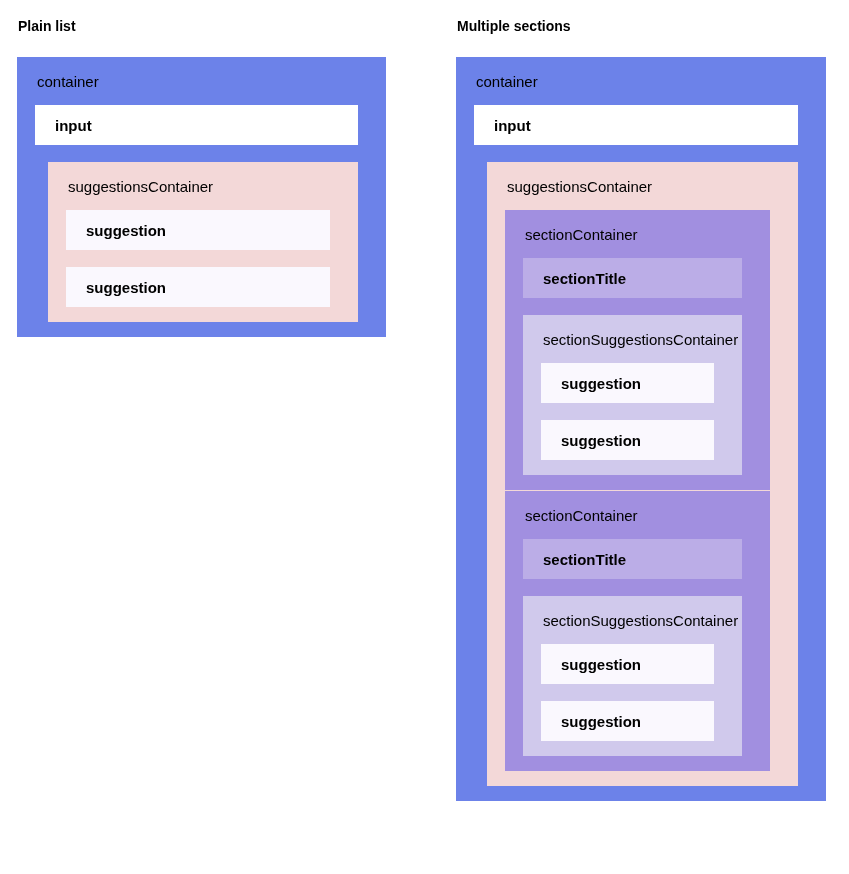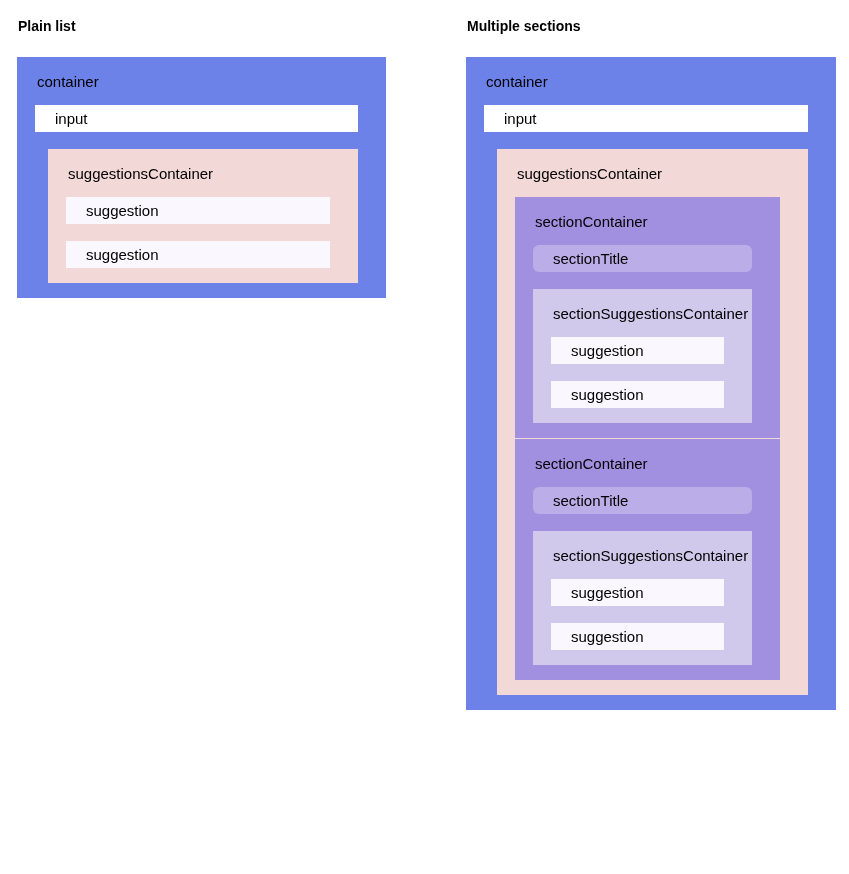--- a/index.html
+++ b/index.html
@@ -19,51 +19,52 @@
     width: 849px;
     height: 874px;
     background: var(--c-bg);
     font-family: "Liberation Sans", "DejaVu Sans", sans-serif;
     color: var(--c-text);
     position: relative;
     overflow: hidden;
   }
   .panel { position: absolute; top: 17px; }
   .panel-left  { left: 17px;  width: 369px; }
-  .panel-right { left: 466px; width: 370px; }
+  .panel-right { left: 456px; width: 370px; }
   .panel-title {
     font-size: 14px;
     font-weight: bold;
     line-height: 19px;
     margin: 0 0 21px 1px;
   }
   .box { padding: 0 28px 15px 18px; }
   .box-label {
     font-size: 15px;
     line-height: 19px;
     padding: 15px 2px 14px 2px;
     white-space: nowrap;
   }
   .stack { display: flex; flex-direction: column; gap: 17px; }
   .stack-sections { gap: 1px; }
   .leaf {
-    height: 27px;
+    height: 40px;
     display: flex;
     align-items: center;
     padding-left: 20px;
     font-size: 15px;
     line-height: 19px;
     white-space: nowrap;
+    font-weight: bold;
   }
   .bg-container   { background: var(--c-container); }
   .bg-input       { background: var(--c-input); }
   .bg-suggestions { background: var(--c-suggestions); margin-left: 13px; }
   .bg-suggestion  { background: var(--c-suggestion); }
   .bg-section     { background: var(--c-section); }
-  .bg-title-box   { background: var(--c-title-box); border-radius: 6px; }
+  .bg-title-box   { background: var(--c-title-box); }
   .bg-ssc         { background: var(--c-ssc); }
 </style>
 </head>
 <body>
 
 <div class="panel panel-left">
   <h2 class="panel-title">Plain list</h2>
 
   <div class="box bg-container">
     <div class="box-label">container</div>

